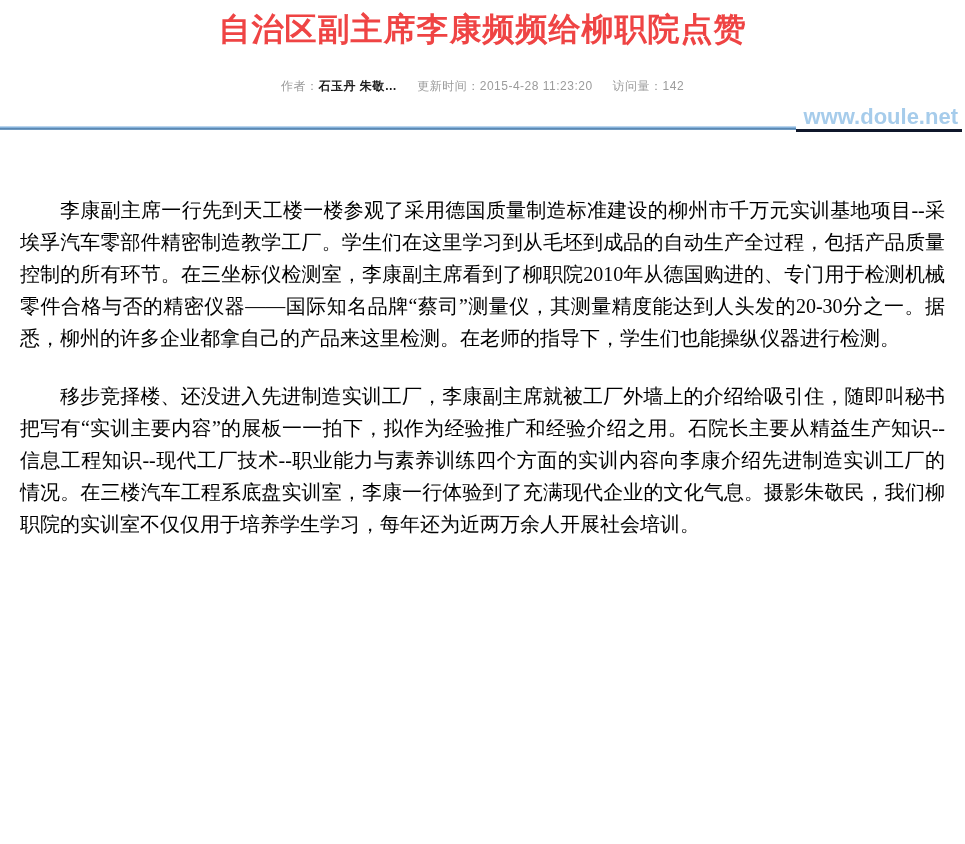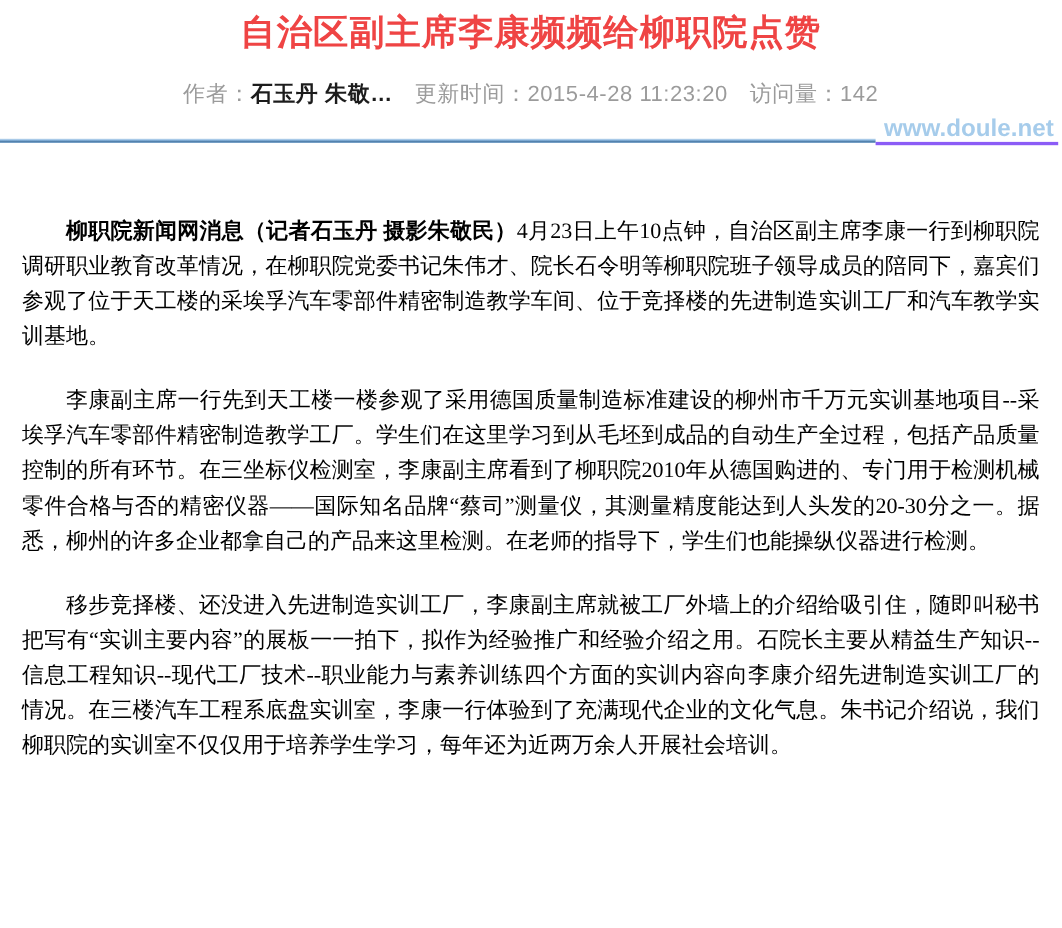--- a/index.html
+++ b/index.html
@@ -22,21 +22,21 @@
     font-weight: bold;
     font-size: 32px;
     line-height: 38px;
     letter-spacing: 1px;
     color: #ef4444;
   }
   .meta {
     margin-top: 28px;
     text-align: center;
     font-family: "Liberation Sans", "DejaVu Sans", sans-serif;
-    font-size: 20px;
+    font-size: 12px;
     line-height: 20px;
     color: #9b9b9b;
     letter-spacing: 0.5px;
   }
   .meta .names {
     color: #1c1c1c;
     font-weight: bold;
   }
   .meta .gap-md { display: inline-block; width: 20px; }
   .rule-row {
@@ -51,21 +51,21 @@
     background: linear-gradient(to bottom, #d5e6f4 0%, #8ab6df 35%, #44739e 75%, #9cc2e4 100%);
   }
   .watermark {
     flex: 0 0 auto;
     font-family: "Liberation Sans", "DejaVu Sans", sans-serif;
     font-weight: bold;
     font-size: 22px;
     line-height: 22px;
     letter-spacing: 0px;
     color: #a6cceb;
-    border-bottom: 3px solid #8b5cf6;
+    border-bottom: 3px solid #0f172a;
     padding: 0 4px 1px 8px;
     margin-right: 3px;
   }
   .article {
     margin: 62px 20px 0 20px;
     font-size: 20px;
     line-height: 32px;
     text-align: justify;
     color: #000000;
   }
@@ -86,18 +86,17 @@
   <div class="meta">
     <span>作者：</span><span class="names">石玉丹 朱敬…</span><span class="gap-md"></span><span>更新时间：</span><span>2015-4-28 11:23:20</span><span class="gap-md"></span><span>访问量：</span><span>142</span>
   </div>
 
   <div class="rule-row">
     <div class="rule"></div>
     <span class="watermark">www.doule.net</span>
   </div>
 
   <div class="article">
-    <p><b>柳职院新闻网消息（记者石玉丹 摄影朱敬民）</b><span>4月23日上午10点钟，自治区副主席李康一行到柳职院调研职业教育改革情况，在柳职院党委书记朱伟才、院长石令明等柳职院班子领导成员的陪同下，嘉宾们参观了位于天工楼的采埃孚汽车零部件精密制造教学车间、位于竞择楼的先进制造实训工厂和汽车教学实训基地。</span></p>
     <p>李康副主席一行先到天工楼一楼参观了采用德国质量制造标准建设的柳州市千万元实训基地项目--采埃孚汽车零部件精密制造教学工厂。学生们在这里学习到从毛坯到成品的自动生产全过程，包括产品质量控制的所有环节。在三坐标仪检测室，李康副主席看到了柳职院2010年从德国购进的、专门用于检测机械零件合格与否的精密仪器——国际知名品牌“蔡司”测量仪，其测量精度能达到人头发的20-30分之一。据悉，柳州的许多企业都拿自己的产品来这里检测。在老师的指导下，学生们也能操纵仪器进行检测。</p>
-    <p>移步竞择楼、还没进入先进制造实训工厂，李康副主席就被工厂外墙上的介绍给吸引住，随即叫秘书把写有“实训主要内容”的展板一一拍下，拟作为经验推广和经验介绍之用。石院长主要从精益生产知识--信息工程知识--现代工厂技术--职业能力与素养训练四个方面的实训内容向李康介绍先进制造实训工厂的情况。在三楼汽车工程系底盘实训室，李康一行体验到了充满现代企业的文化气息。朱书记介绍说，我们柳职院的实训室不仅仅用于培养学生学习，每年还为近两万余人开展社会培训。</p>
+    <p>移步竞择楼、还没进入先进制造实训工厂，李康副主席就被工厂外墙上的介绍给吸引住，随即叫秘书把写有“实训主要内容”的展板一一拍下，拟作为经验推广和经验介绍之用。石院长主要从精益生产知识--信息工程知识--现代工厂技术--职业能力与素养训练四个方面的实训内容向李康介绍先进制造实训工厂的情况。在三楼汽车工程系底盘实训室，李康一行体验到了充满现代企业的文化气息。摄影朱敬民，我们柳职院的实训室不仅仅用于培养学生学习，每年还为近两万余人开展社会培训。</p>
   </div>
 
 </div>
 
 </body></html>

